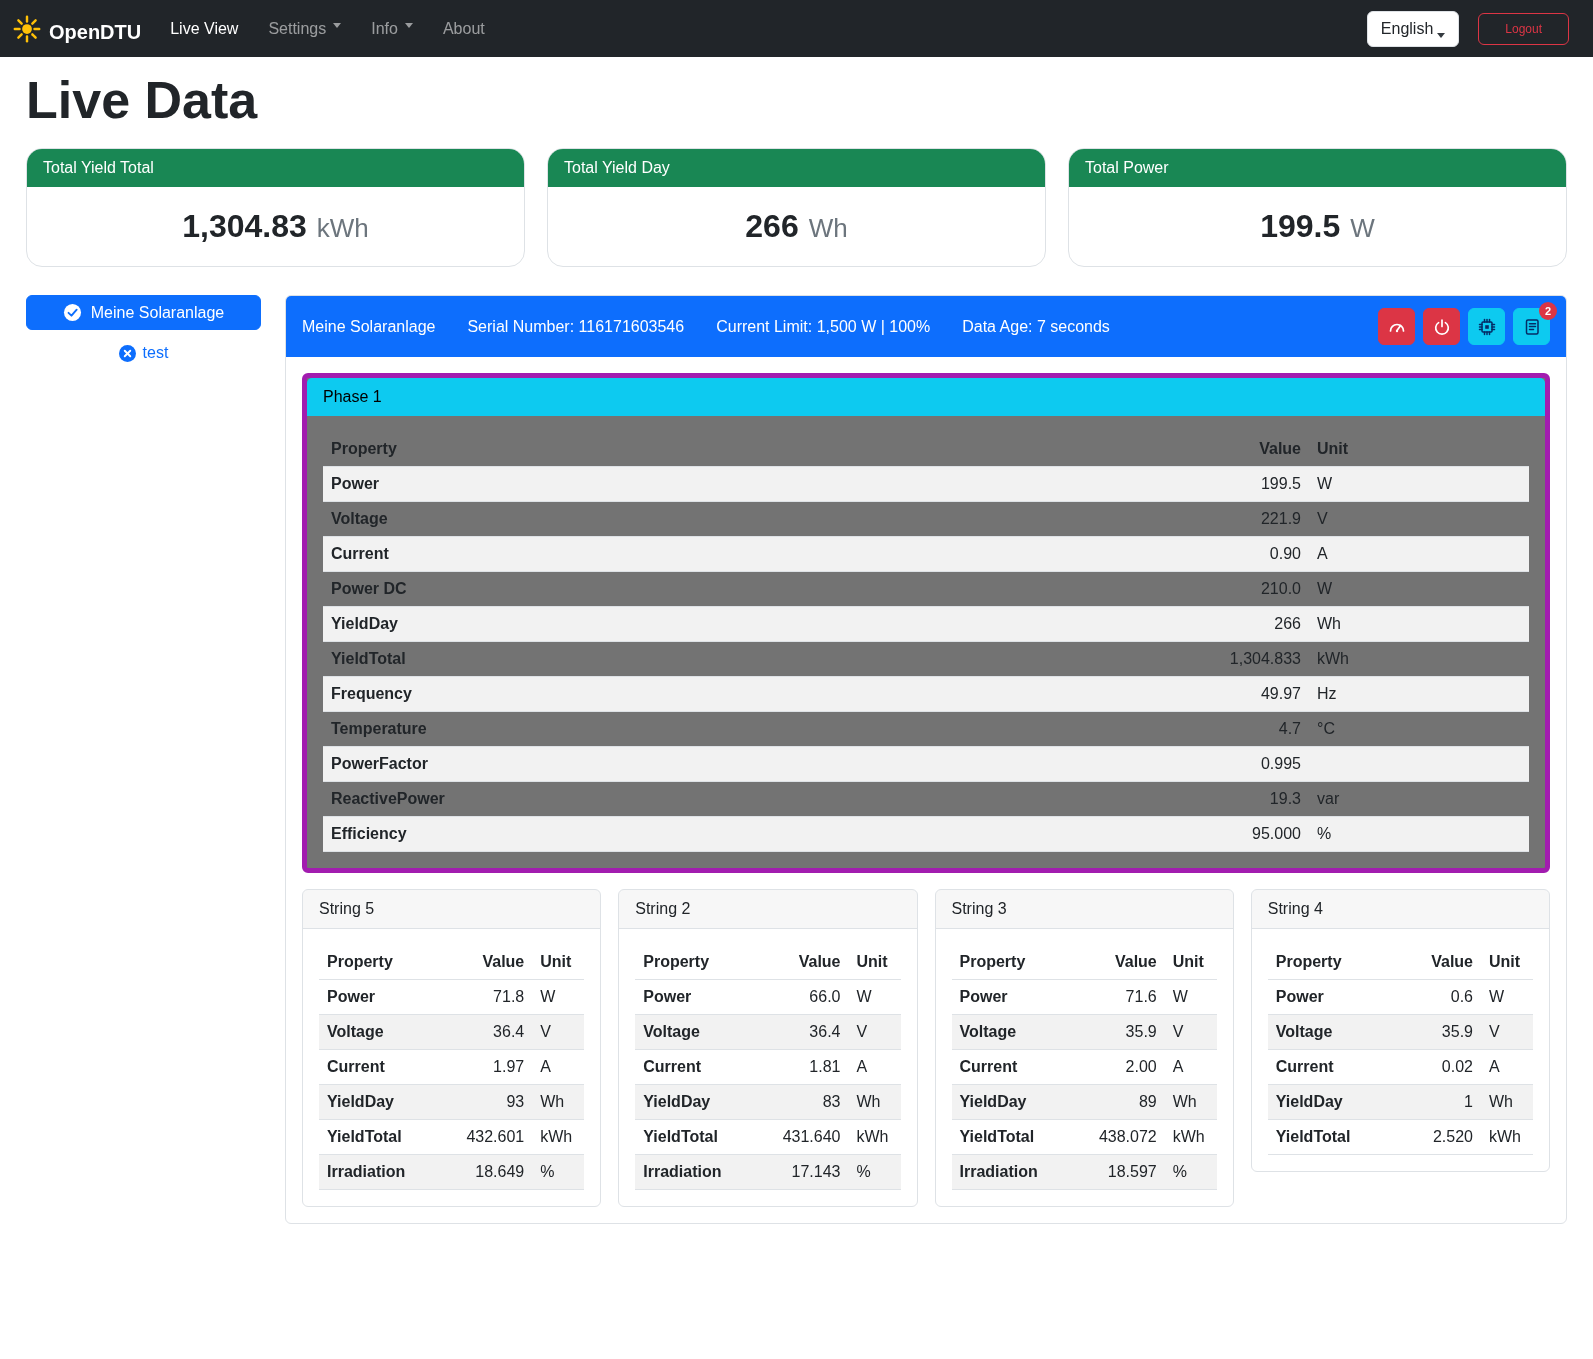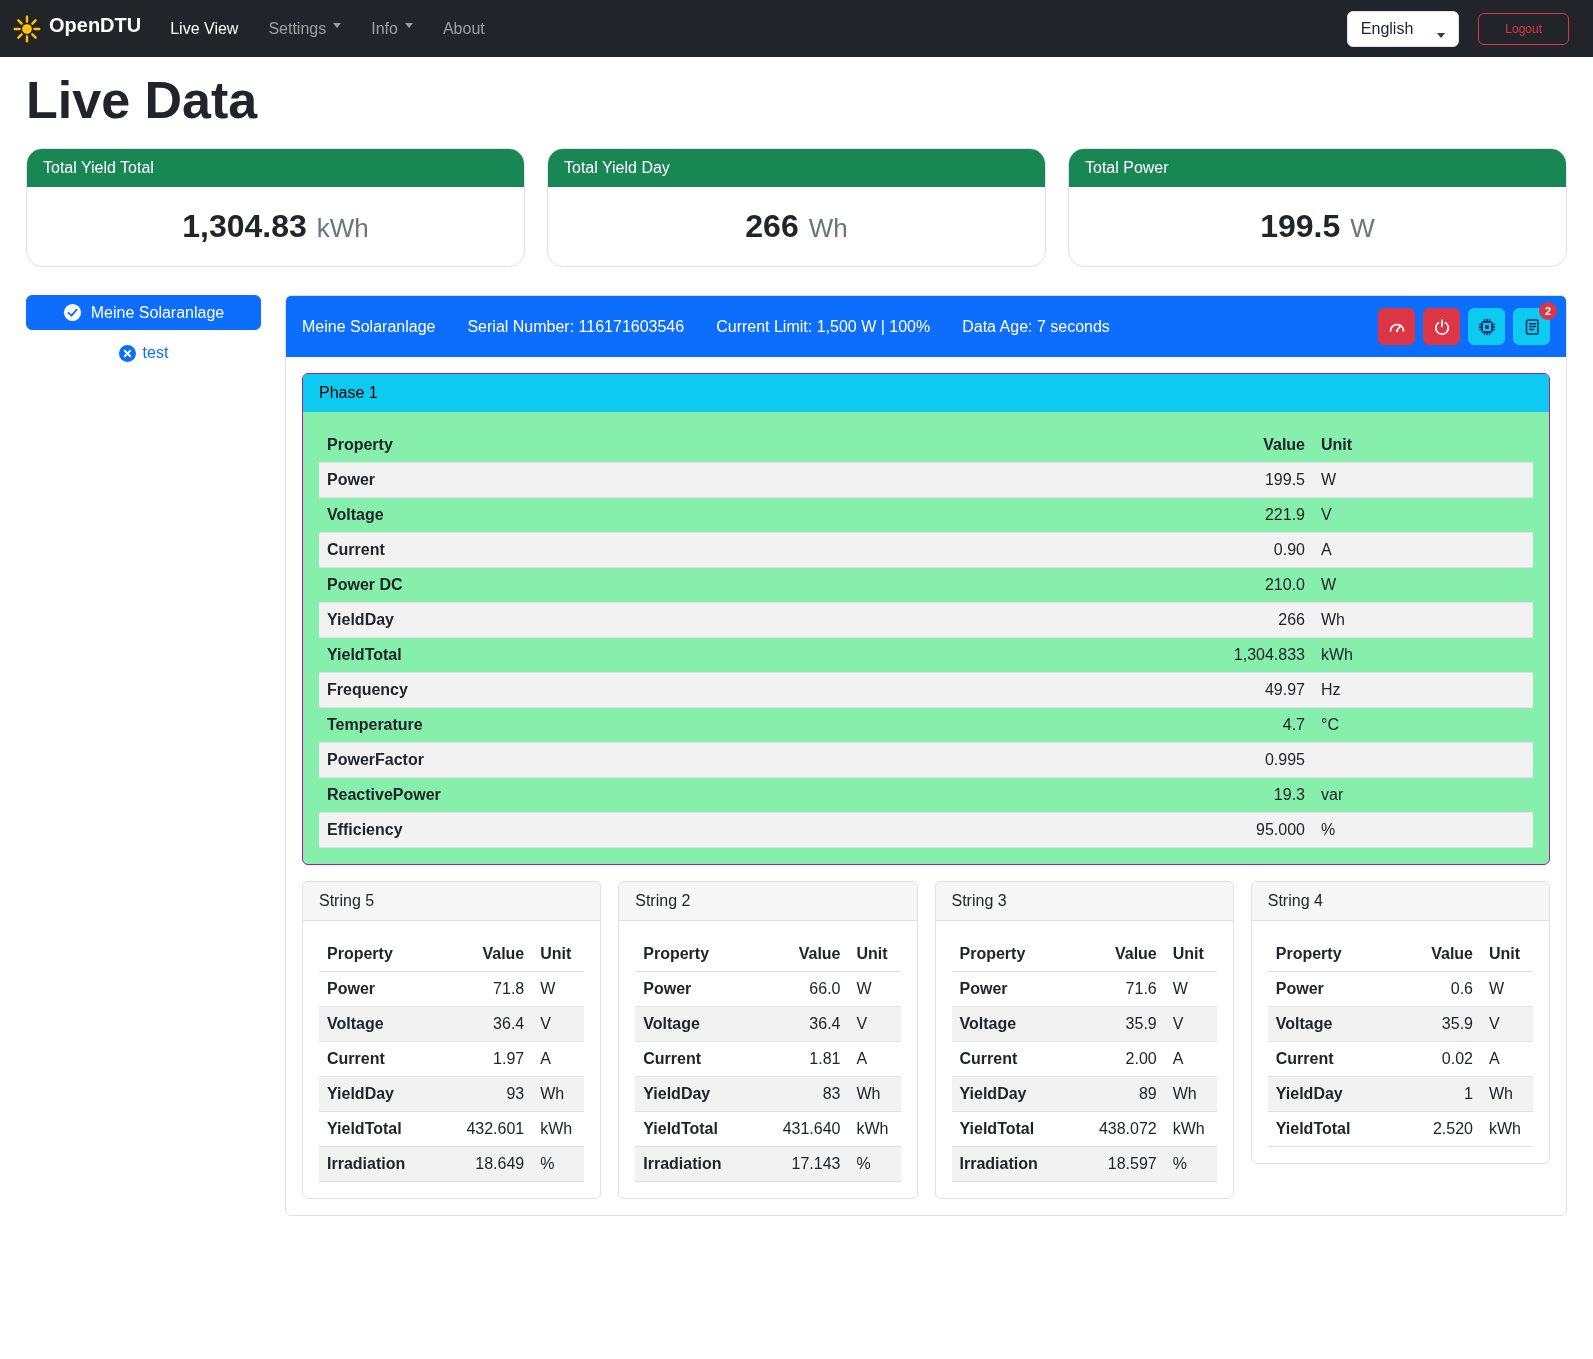--- a/index.html
+++ b/index.html
@@ -11,21 +11,21 @@
     min-width: 1593px;
   }
   
   .navbar {
     background: #212529;
     height: 57px;
     display: flex;
     align-items: center;
     padding: 0 24px 0 12px;
   }
-  .brand { display: flex; align-items: flex-start; gap: 7px; color: #fff; font-size: 20px; font-weight: 600; margin-right: 14px; cursor: pointer; }
+  .brand { display: flex; align-items: flex-end; gap: 7px; color: #fff; font-size: 20px; font-weight: 600; margin-right: 14px; cursor: pointer; }
   .nav-links { display: flex; align-items: center; }
   .nav-link {
     color: rgba(255,255,255,.55);
     padding: 8px 15px;
     cursor: pointer;
     display: flex;
     align-items: flex-start;
     gap: 7px;
     white-space: nowrap;
   }
@@ -39,21 +39,21 @@
     margin-top: 3px;
   }
   .nav-right { margin-left: auto; display: flex; align-items: center; gap: 19px; }
   .lang-select {
     background: #fff;
     border: 1px solid #dee2e6;
     border-radius: 6px;
     padding: 8px 13px;
     display: flex;
     align-items: flex-end;
-    gap: 24px;
+    gap: 4px;
     color: #212529;
     cursor: pointer;
   }
   .lang-select .caret { border-top-color: #343a40; }
   .logout-btn {
     background: transparent;
     border: 1px solid #dc3545;
     color: #dc3545;
     border-radius: 6px;
     padding: 8px 26px;
@@ -126,21 +126,21 @@
     position: absolute; top: -7px; right: -8px;
     background: #dc3545; color: #fff;
     font-size: 11px; font-weight: 700;
     min-width: 18px; height: 18px;
     border-radius: 9px;
     display: flex; align-items: center; justify-content: center;
     padding: 0 4px;
   }
   .inverter-card-body { padding: 16px; }
   
-  .phase-card { border: 1px solid #a21caf; border-radius: 6px; background: #86efac; }
+  .phase-card { border: 5px solid #a21caf; border-radius: 6px; background: #737373; }
   .phase-card-header { background: #0dcaf0; color: #000; padding: 10px 16px; border-radius: 5px 5px 0 0; }
   .phase-card-body { padding: 16px; }
   
   table { width: 100%; border-collapse: collapse; }
   th, td {
     padding: 8px;
     text-align: left;
     vertical-align: middle;
     border-bottom: 1px solid #dee2e6;
     font-size: 16px;

